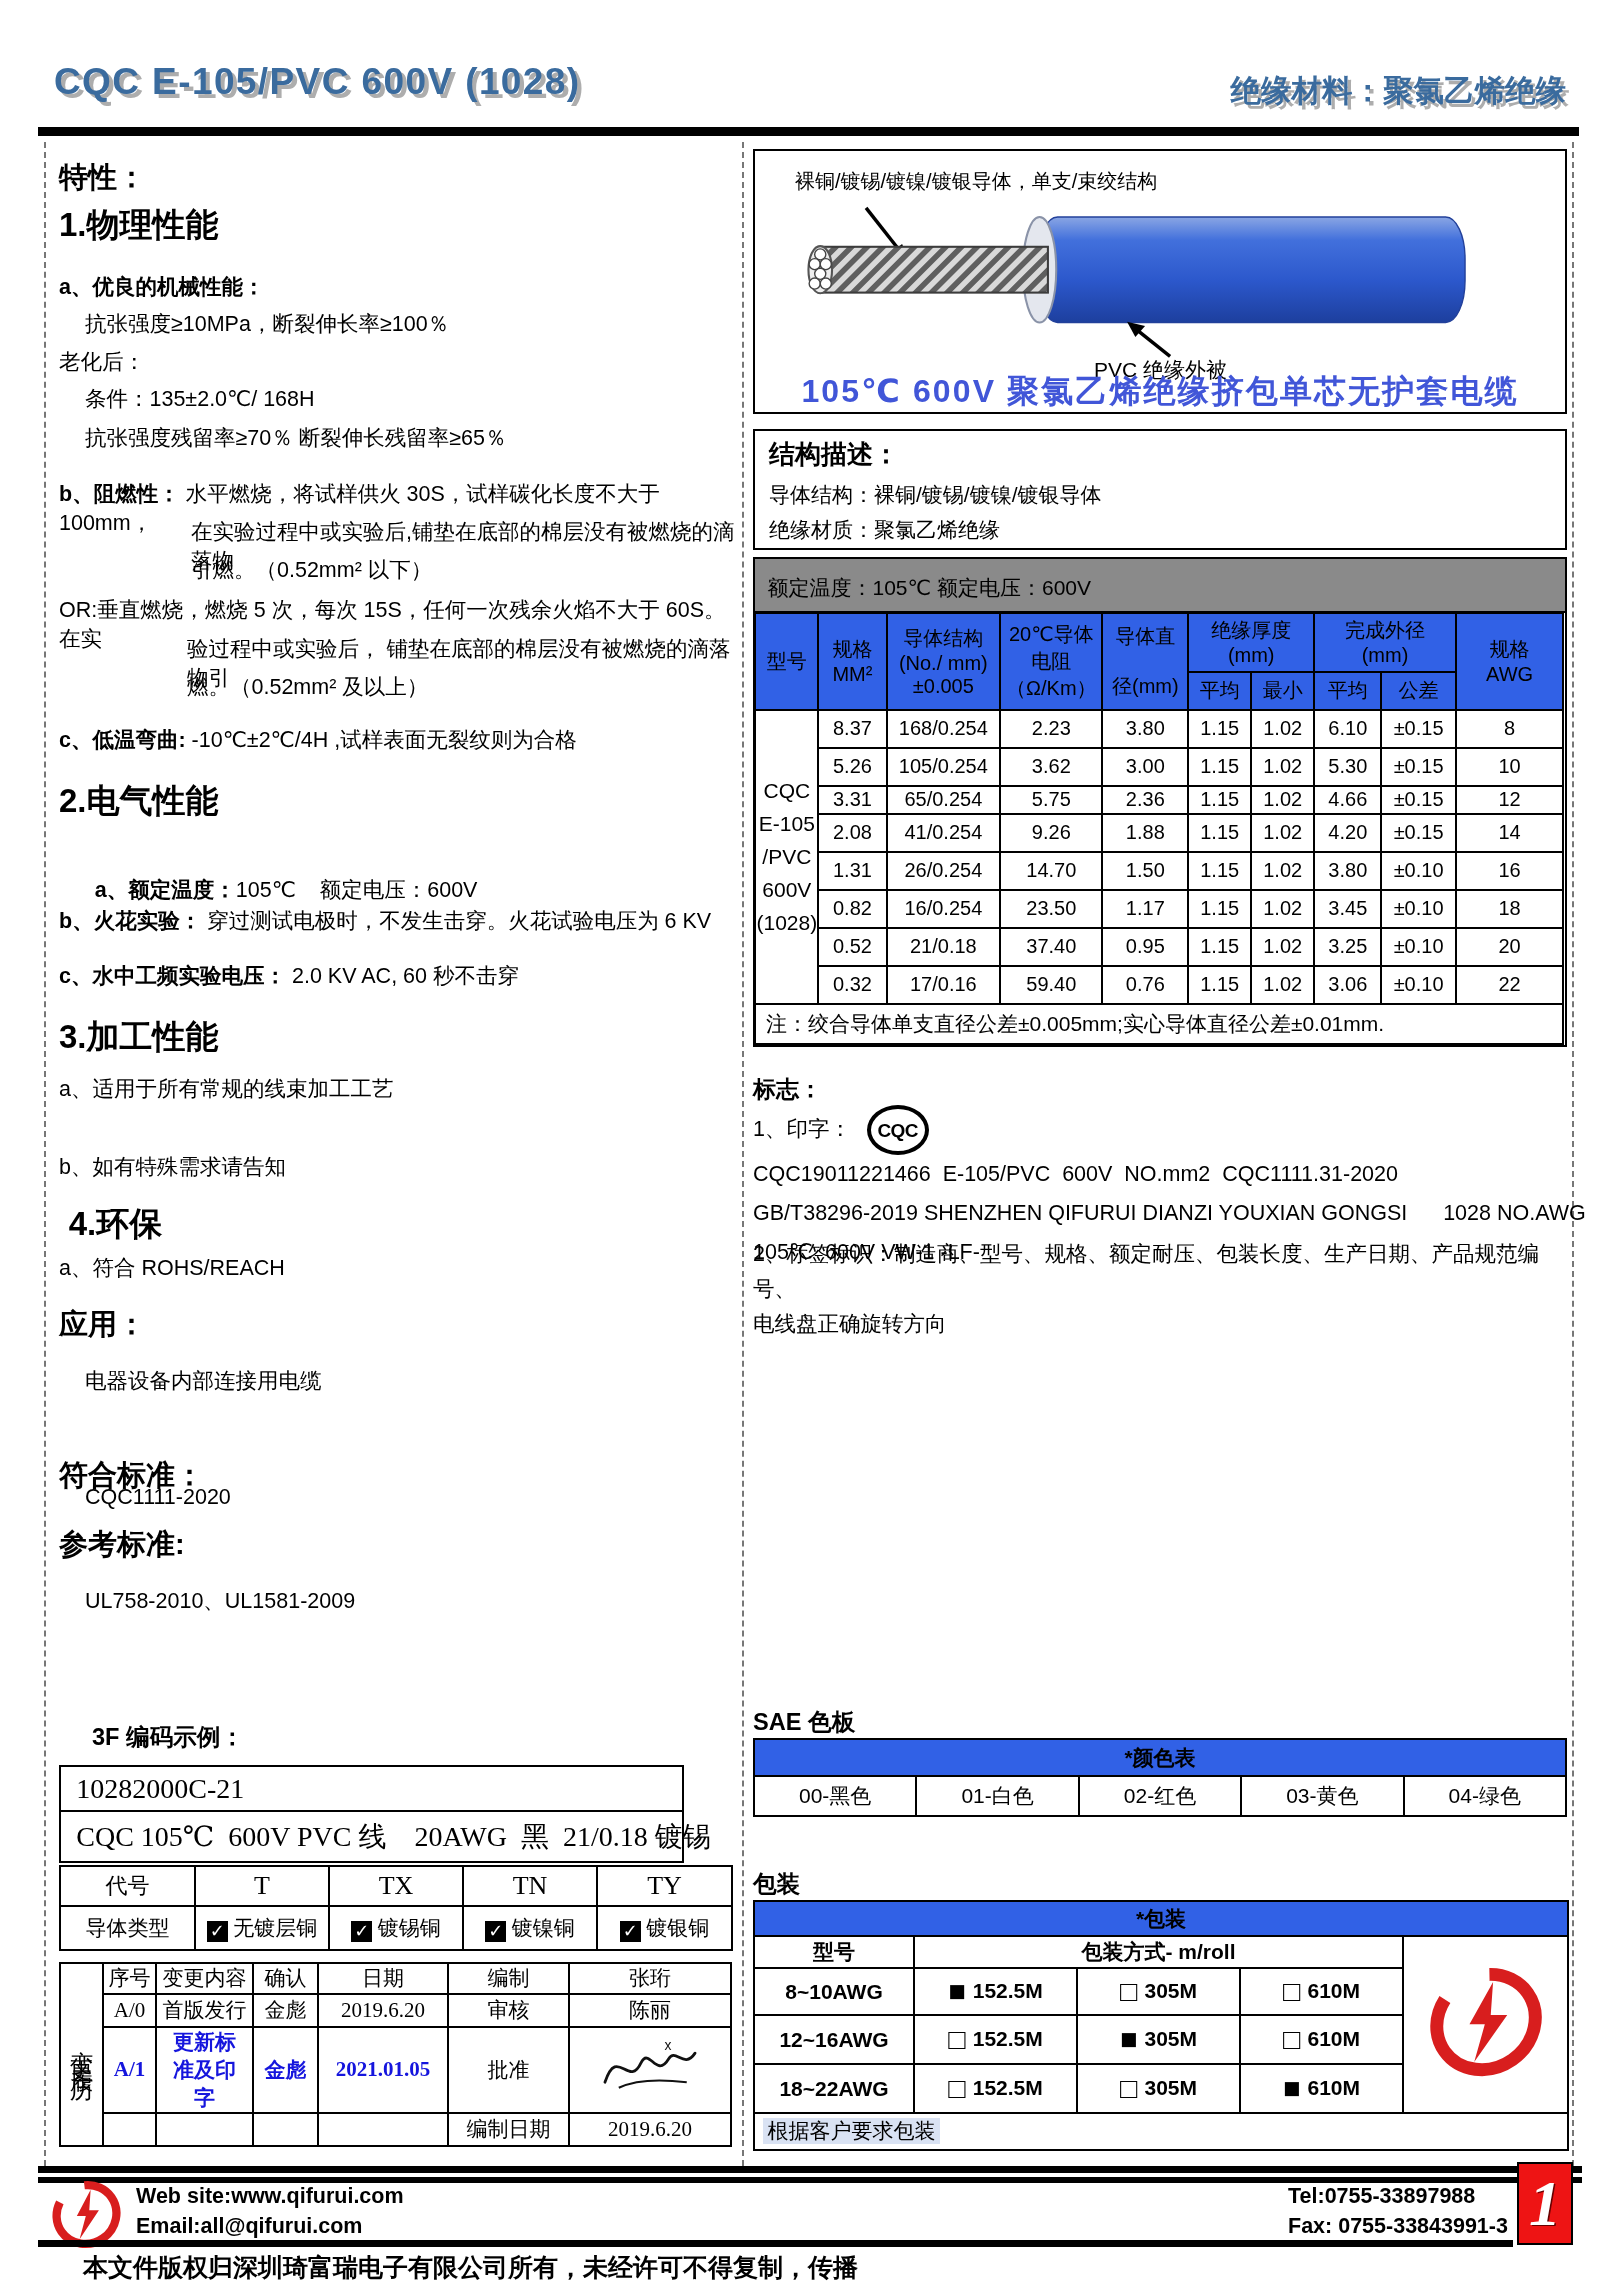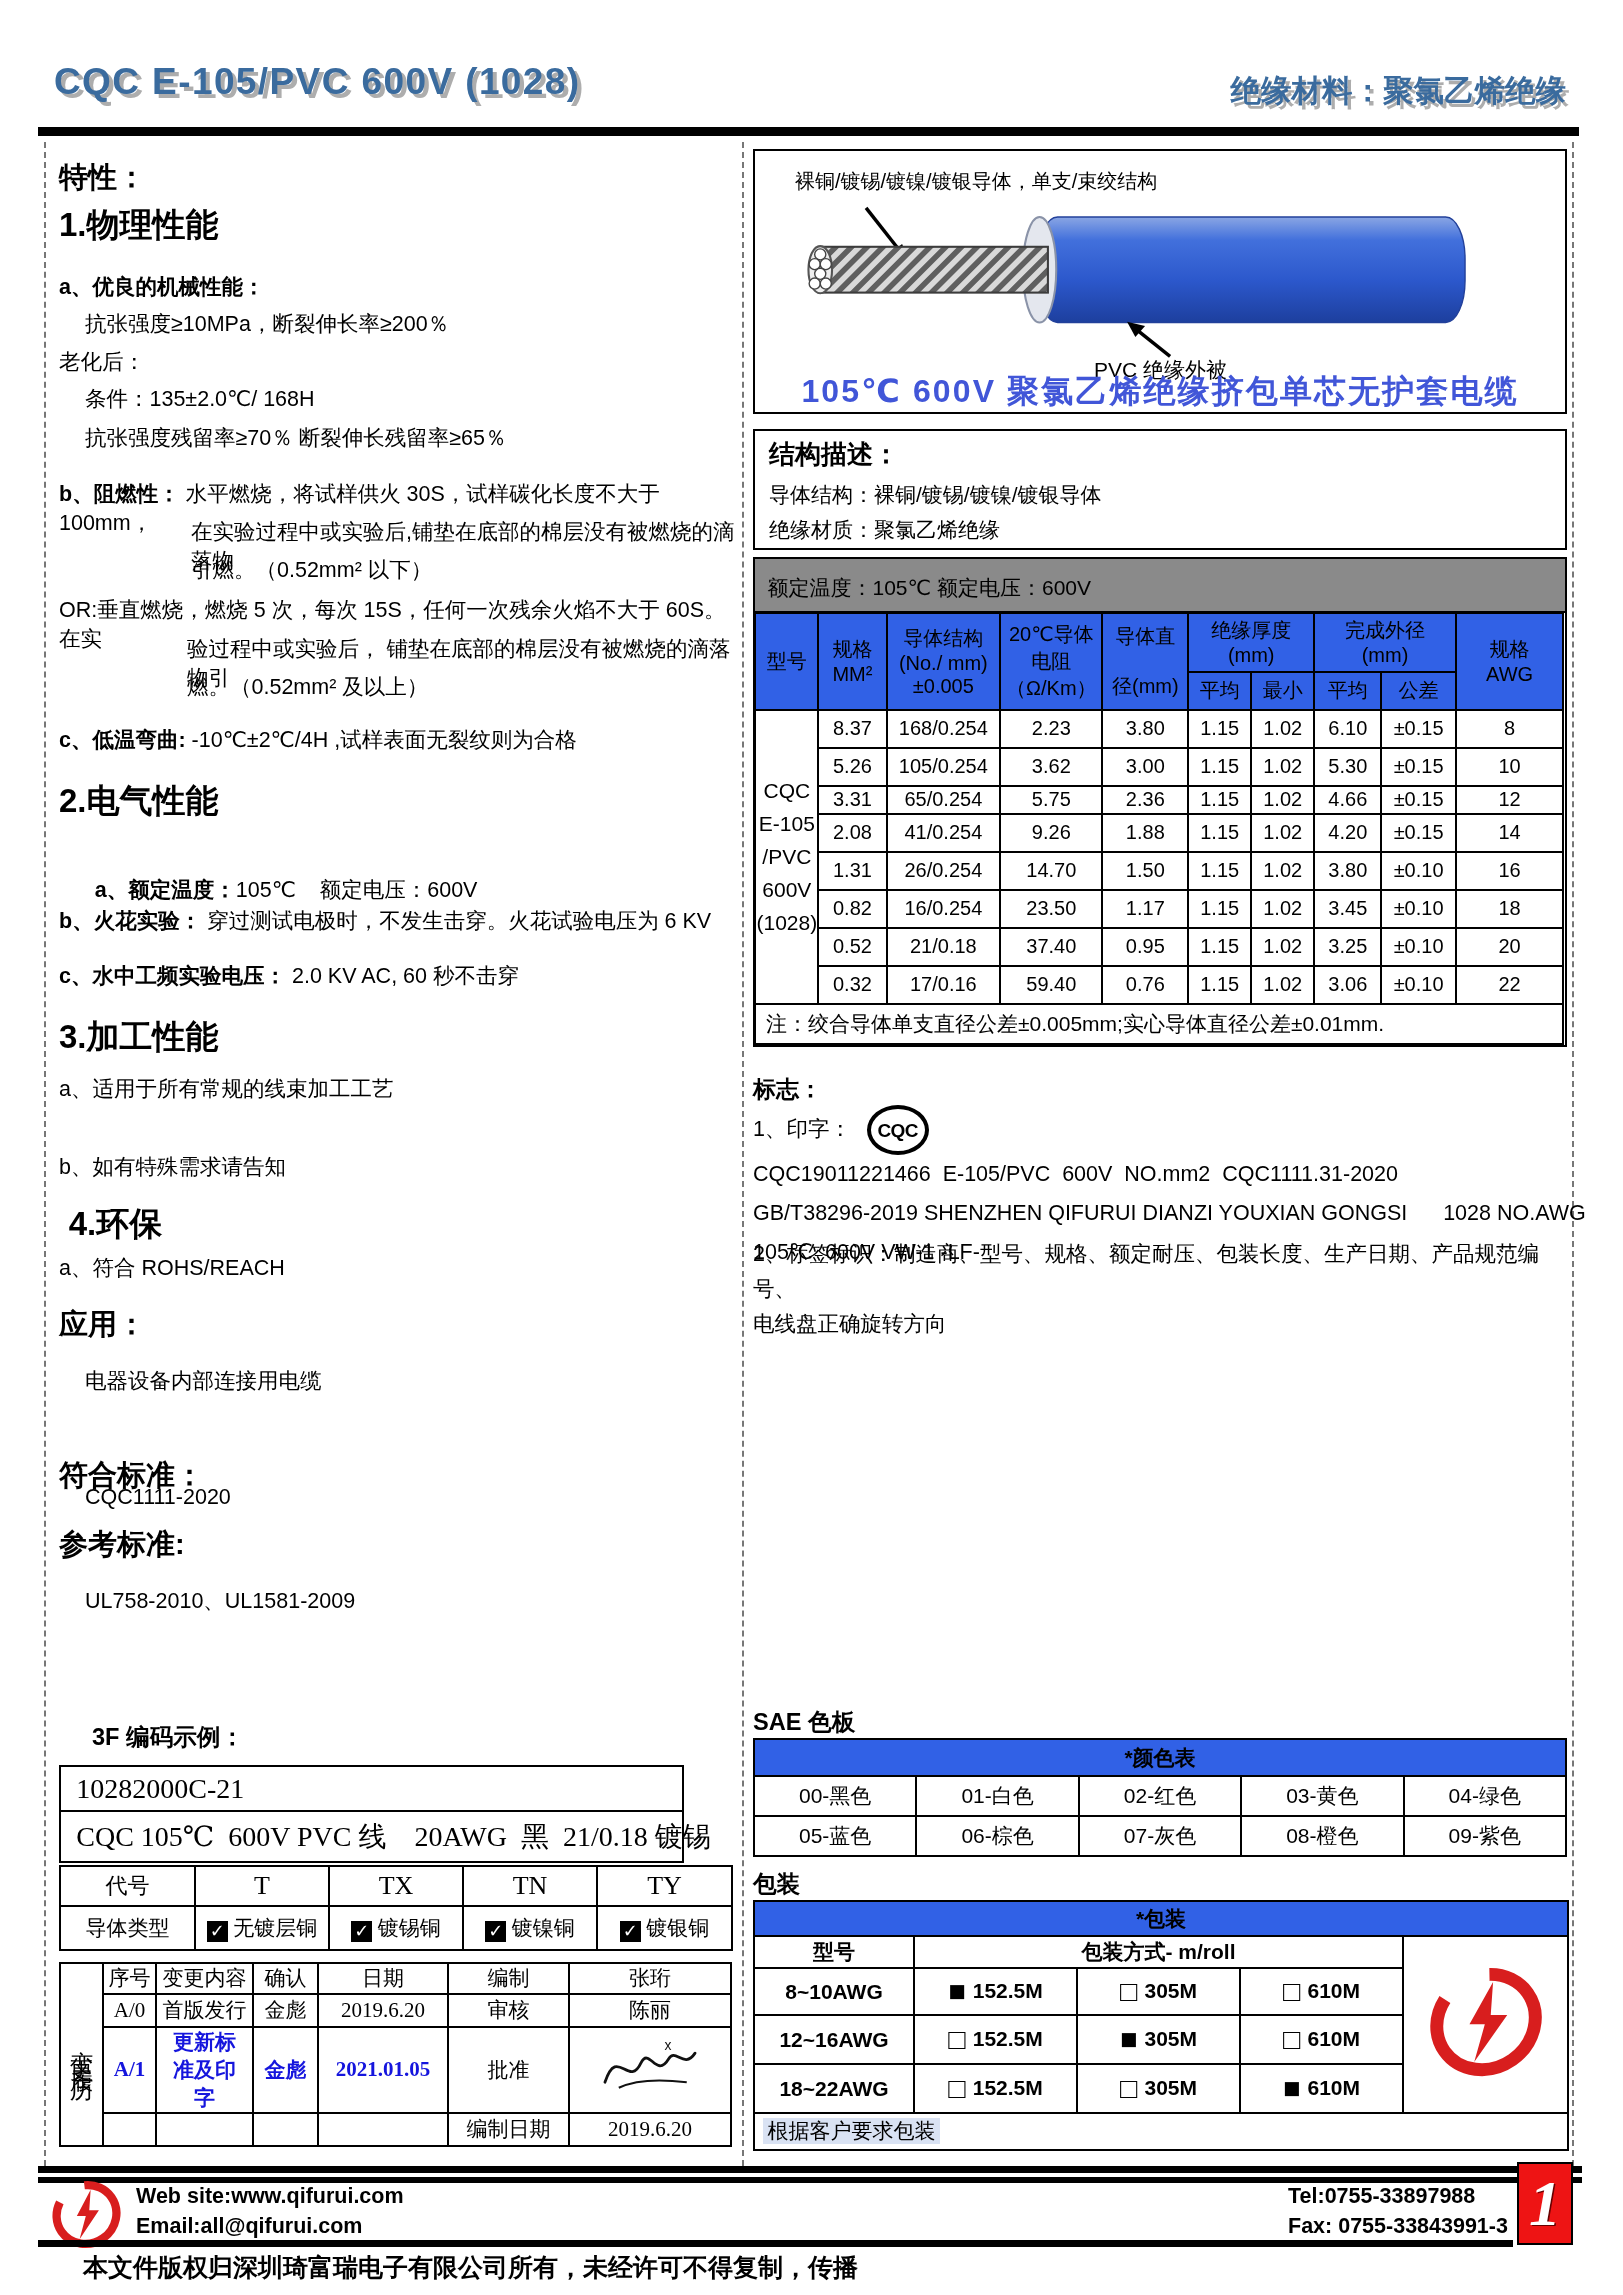--- a/index.html
+++ b/index.html
@@ -67,21 +67,21 @@
   <div class="abs vdash" style="left:44px;top:142px;height:2024px;"></div>
   <div class="abs vdash" style="left:1572px;top:142px;height:2024px;"></div>
   <div class="abs vdash" style="left:742px;top:142px;height:2024px;"></div>
 
   <div id="left-col" class="abs">
 
     <div class="abs h2" style="top:158px;left:0;">特性：</div>
 
     <div class="abs h1" style="top:203px;left:0;">1.物理性能</div>
     <div class="abs body-t" style="top:272px;left:0;"><span class="bold">a、优良的机械性能：</span></div>
-    <div class="abs body-t" style="top:309px;left:26px;">抗张强度≥10MPa，断裂伸长率≥200％</div>
+    <div class="abs body-t" style="top:309px;left:26px;">抗张强度≥10MPa，断裂伸长率≥100％</div>
     <div class="abs body-t" style="top:347px;left:0;">老化后：</div>
     <div class="abs body-t" style="top:384px;left:26px;">条件：135±2.0℃/ 168H</div>
     <div class="abs body-t" style="top:423px;left:26px;">抗张强度残留率≥70％  断裂伸长残留率≥65％</div>
 
     <div class="abs body-t" style="top:479px;left:0;">
       <span class="bold">b、阻燃性：</span>
       <span>水平燃烧，将试样供火 30S，试样碳化长度不大于 100mm，</span>
     </div>
     <div class="abs body-t" style="top:517px;left:132px;">在实验过程中或实验后,铺垫在底部的棉层没有被燃烧的滴落物</div>
     <div class="abs body-t" style="top:555px;left:132px;">引燃。（0.52mm² 以下）</div>
@@ -434,27 +434,20 @@
           <tr class="bluehdr" style="height:37px;">
         <td colspan="5" class="bold">*颜色表</td>
       </tr>
       <tr style="height:40px;">
         <td>00-黑色</td>
         <td>01-白色</td>
         <td>02-红色</td>
         <td>03-黄色</td>
         <td>04-绿色</td>
       </tr>
-      <tr style="height:40px;">
-        <td>05-蓝色</td>
-        <td>06-棕色</td>
-        <td>07-灰色</td>
-        <td>08-橙色</td>
-        <td>09-紫色</td>
-      </tr>
     </tbody>
       </table>
 
     <div class="abs h3" style="top:1868px;left:0;">包装</div>
     <table class="abs" style="top:1900px;left:0;width:814px;font-size:21px;">
       <colgroup>
           <col style="width:160px">
           <col style="width:163px">
           <col style="width:163px">
           <col style="width:163px">

